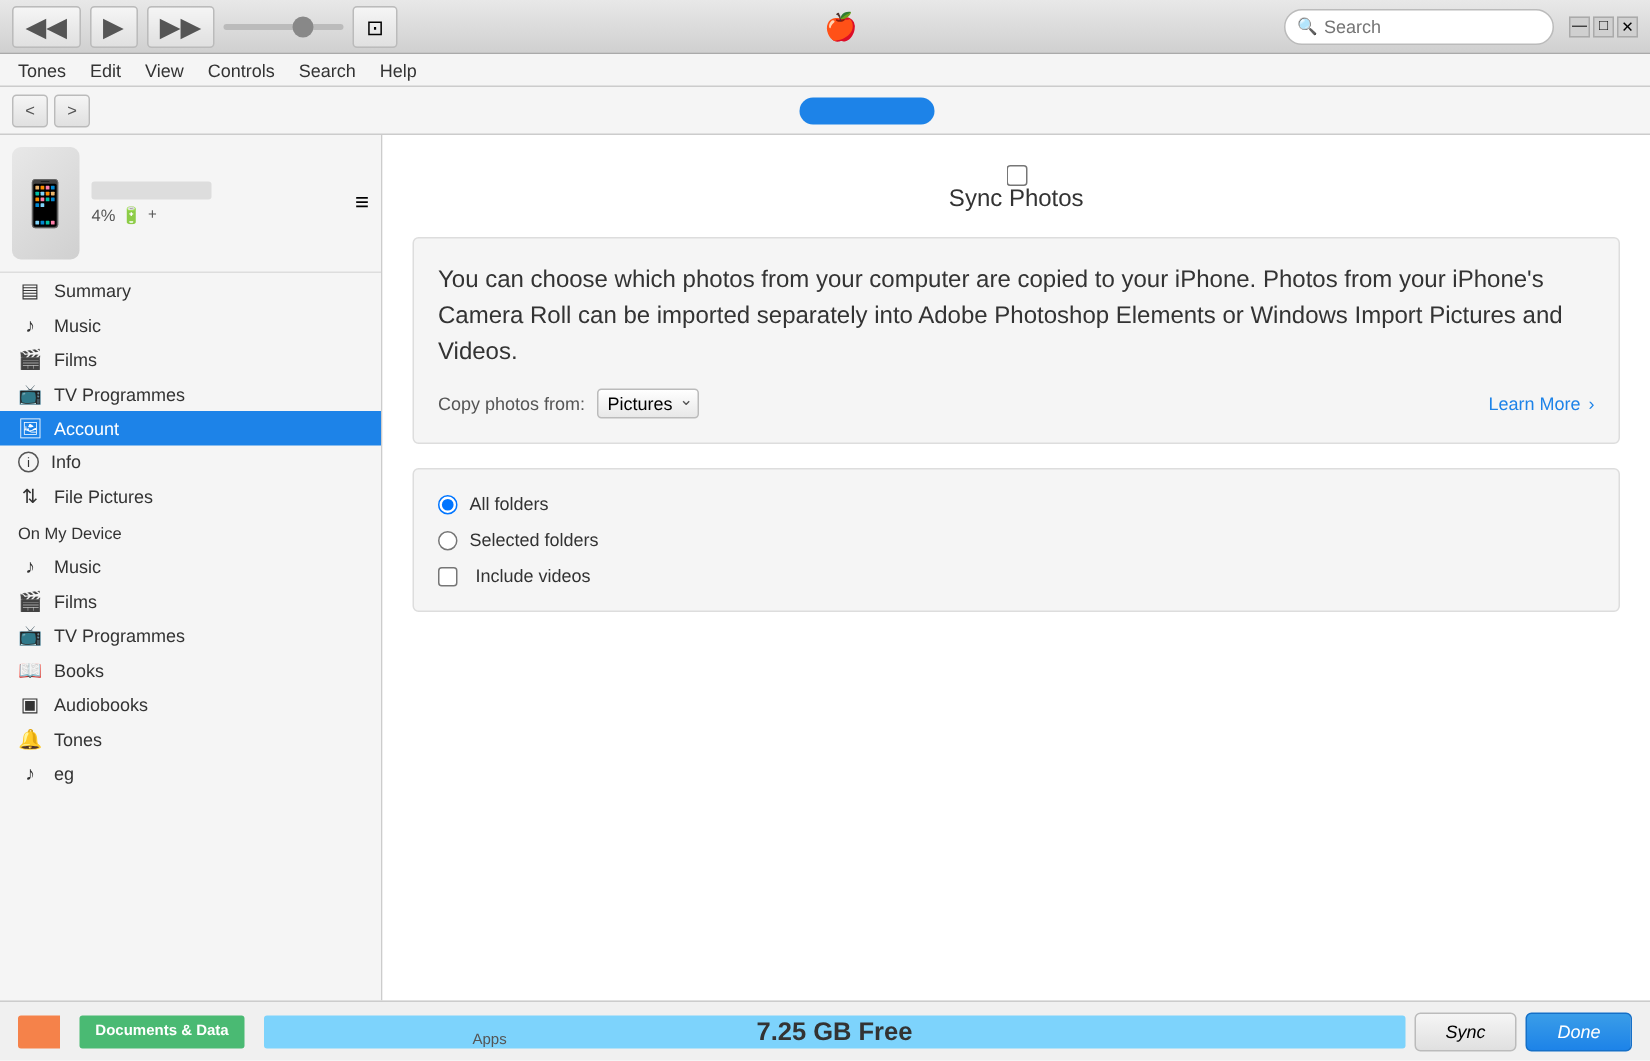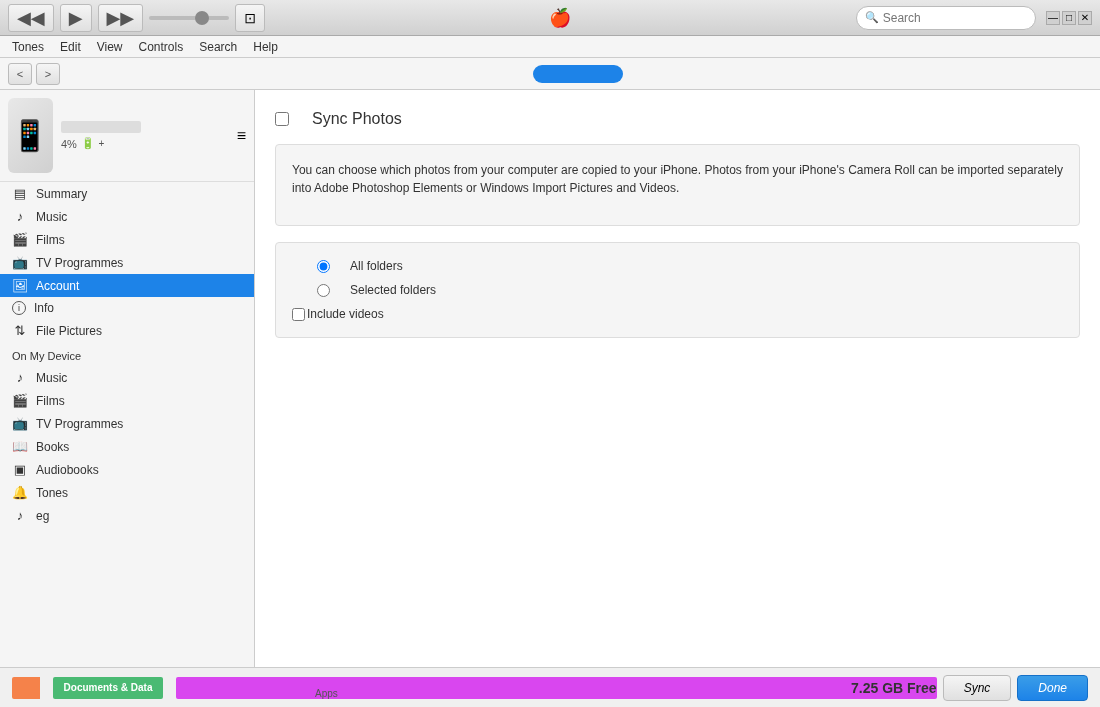--- a/index.html
+++ b/index.html
@@ -176,34 +176,35 @@
     #content {
       flex: 1;
       background: white;
       overflow-y: auto;
       padding: 20px;
     }
 
     #sync-photos-header {
       display: flex;
       align-items: center;
-      gap: 23px;
+      gap: 0;
       margin-bottom: 16px;
+      flex-direction: column;
     }
     #sync-photos-checkbox { width: 14px; height: 14px; cursor: pointer; }
     #sync-photos-title { font-size: 16px; font-weight: normal; color: #333; }
 
     #info-box {
       background: #f5f5f5;
       border: 1px solid #ddd;
       border-radius: 4px;
       padding: 16px;
       margin-bottom: 16px;
     }
-    #info-text { font-size: 12px; color: #333; line-height: 1.5; margin-bottom: 12px; }
+    #info-text { font-size: 16px; color: #333; line-height: 1.5; margin-bottom: 12px; }
     #copy-from-row { display: flex; align-items: center; justify-content: space-between; }
     #copy-from-left { display: flex; align-items: center; gap: 8px; font-size: 12px; color: #555; }
     #pictures-select {
       background: linear-gradient(to bottom, #fff, #e8e8e8);
       border: 1px solid #bbb;
       border-radius: 3px;
       padding: 2px 16px 2px 6px;
       font-size: 12px;
       cursor: pointer;
       -webkit-appearance: none;
@@ -213,23 +214,23 @@
     #select-wrapper { position: relative; display: inline-block; }
     #select-wrapper::after { content: '⌄'; position: absolute; right: 4px; top: 1px; font-size: 11px; pointer-events: none; }
     #learn-more { color: #1d83e8; font-size: 12px; cursor: pointer; text-decoration: none; }
 
     #folders-box {
       background: #f5f5f5;
       border: 1px solid #ddd;
       border-radius: 4px;
       padding: 16px;
     }
-    .radio-row { display: flex; align-items: center; gap: 20px; font-size: 12px; color: #333; margin-bottom: 10px; margin-left: 25px; }
+    .radio-row { display: flex; align-items: center; gap: 8px; font-size: 12px; color: #333; margin-bottom: 10px; }
     .radio-row input[type="radio"] { cursor: pointer; }
-    .checkbox-row { display: flex; align-items: center; gap: 2px; font-size: 12px; color: #333; }
+    .checkbox-row { display: flex; align-items: center; gap: 12px; font-size: 12px; color: #333; }
     .checkbox-row input[type="checkbox"] { cursor: pointer; }
 
     
     #status-bar {
       height: 40px;
       background: #f0f0f0;
       border-top: 1px solid #ccc;
       display: flex;
       align-items: center;
       padding: 0 12px;
@@ -399,20 +400,34 @@
   </div>
 
   <div id="content">
     <div id="sync-photos-header">
       <input type="checkbox" id="sync-photos-checkbox" style="">
       <label for="sync-photos-checkbox" id="sync-photos-title" style="font-size:16px;font-weight:normal;color:#333;cursor:pointer;">Sync Photos</label>
     </div>
 
     <div id="info-box">
       <p id="info-text">You can choose which photos from your computer are copied to your iPhone. Photos from your iPhone's Camera Roll can be imported separately into Adobe Photoshop Elements or Windows Import Pictures and Videos.</p>
+      <div id="copy-from-row">
+        <div id="copy-from-left">
+          <span>Copy photos from:</span>
+          <div id="select-wrapper">
+            <select id="pictures-select">
+              <option>Pictures</option>
+            </select>
+          </div>
+        </div>
+        <a id="learn-more">
+          <span>Learn More</span>
+          <span style="margin-left:2px;">›</span>
+        </a>
+      </div>
     </div>
 
     <div id="folders-box">
       <div class="radio-row">
         <input type="radio" name="folders" id="all-folders" checked="" style="">
         <label for="all-folders">All folders</label>
       </div>
       <div class="radio-row">
         <input type="radio" name="folders" id="selected-folders" style="">
         <label for="selected-folders">Selected folders</label>
@@ -425,21 +440,21 @@
   </div>
 </div>
 
 <div id="status-bar" style="position: relative;">
   <div id="storage-bar-container">
     <div id="segment-labels">
       <div class="storage-segment" id="apps-segment" style="width:28px;background:#f5824a;border-radius:2px 0 0 2px;"></div>
       <div class="storage-segment" style="width:110px;background:#4aba73;font-size:10px;color:white;padding:0 4px;">
         <span>Documents &amp; Data</span>
       </div>
-      <div class="storage-segment" style="flex:1;background:#d946ef;color:#333;font-size:14px;justify-content:flex-end;">
+      <div class="storage-segment" style="flex:1;background:#7dd3fc;color:#333;font-size:17px;">
         <span>7.25 GB Free</span>
       </div>
     </div>
   </div>
 
   <span style="position:absolute;left:315px;bottom:8px;font-size:10px;color:#555;">Apps</span>
   <button class="action-btn">Sync</button>
   <button class="action-btn primary">Done</button>
 </div>
 

